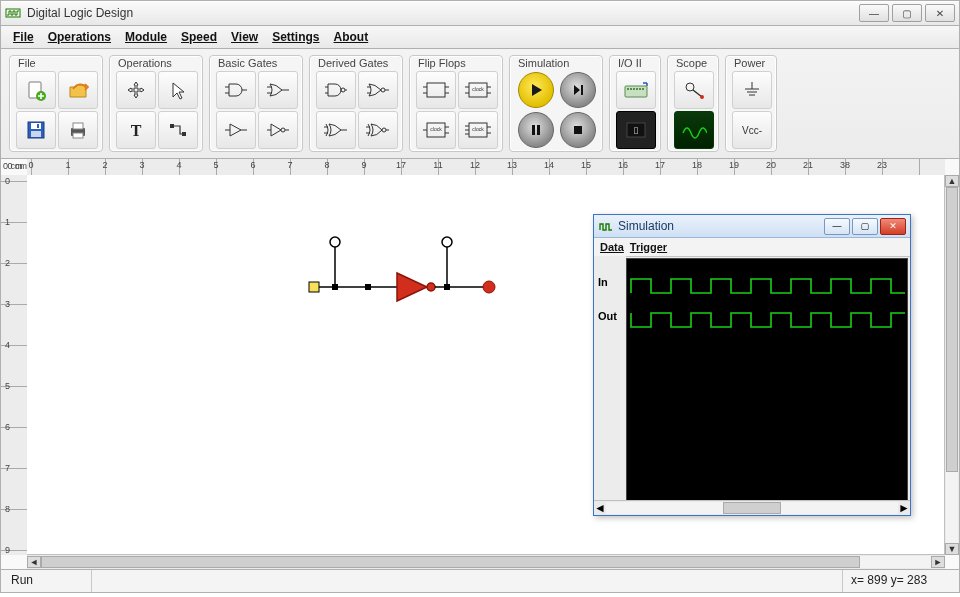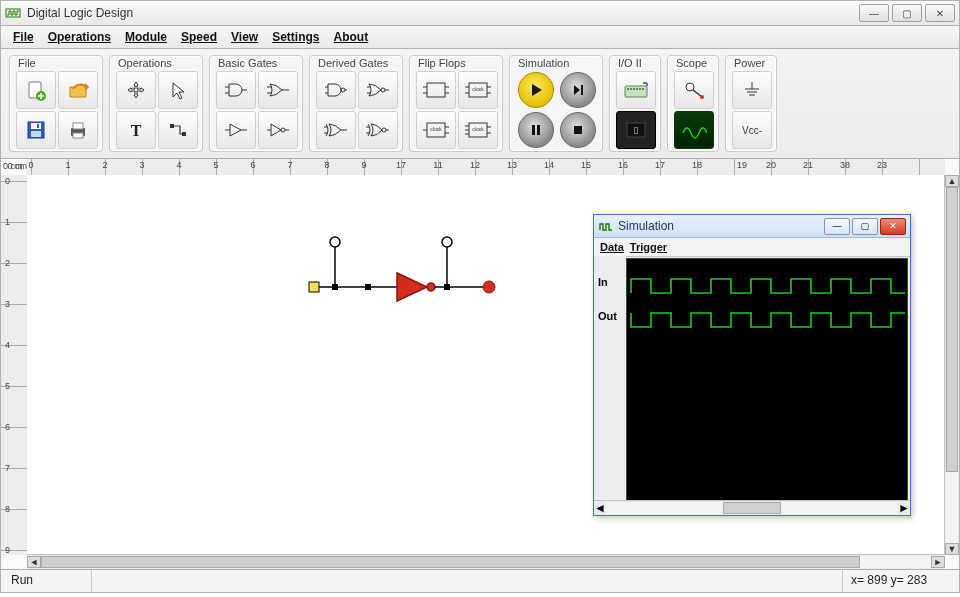--- a/index.html
+++ b/index.html
@@ -645,21 +645,21 @@
       <div class="tick-label" style="left: 522px;">14</div>
       <div class="tick" style="left: 559px;"></div>
       <div class="tick-label" style="left: 559px;">15</div>
       <div class="tick" style="left: 596px;"></div>
       <div class="tick-label" style="left: 596px;">16</div>
       <div class="tick" style="left: 633px;"></div>
       <div class="tick-label" style="left: 633px;">17</div>
       <div class="tick" style="left: 670px;"></div>
       <div class="tick-label" style="left: 670px;">18</div>
       <div class="tick" style="left: 707px;"></div>
-      <div class="tick-label" style="left: 707px; margin-left: 8px;">19</div>
+      <div class="tick-label" style="left: 707px;">19</div>
       <div class="tick" style="left: 744px;"></div>
       <div class="tick-label" style="left: 744px;">20</div>
       <div class="tick" style="left: 781px;"></div>
       <div class="tick-label" style="left: 781px;">21</div>
       <div class="tick" style="left: 818px;"></div>
       <div class="tick-label" style="left: 818px;">38</div>
       <div class="tick" style="left: 855px;"></div>
       <div class="tick-label" style="left: 855px;">23</div>
       <div class="tick" style="left: 892px;"></div>
       <div class="tick-label" style="left: 892px; margin-top: 44px;">24</div>

